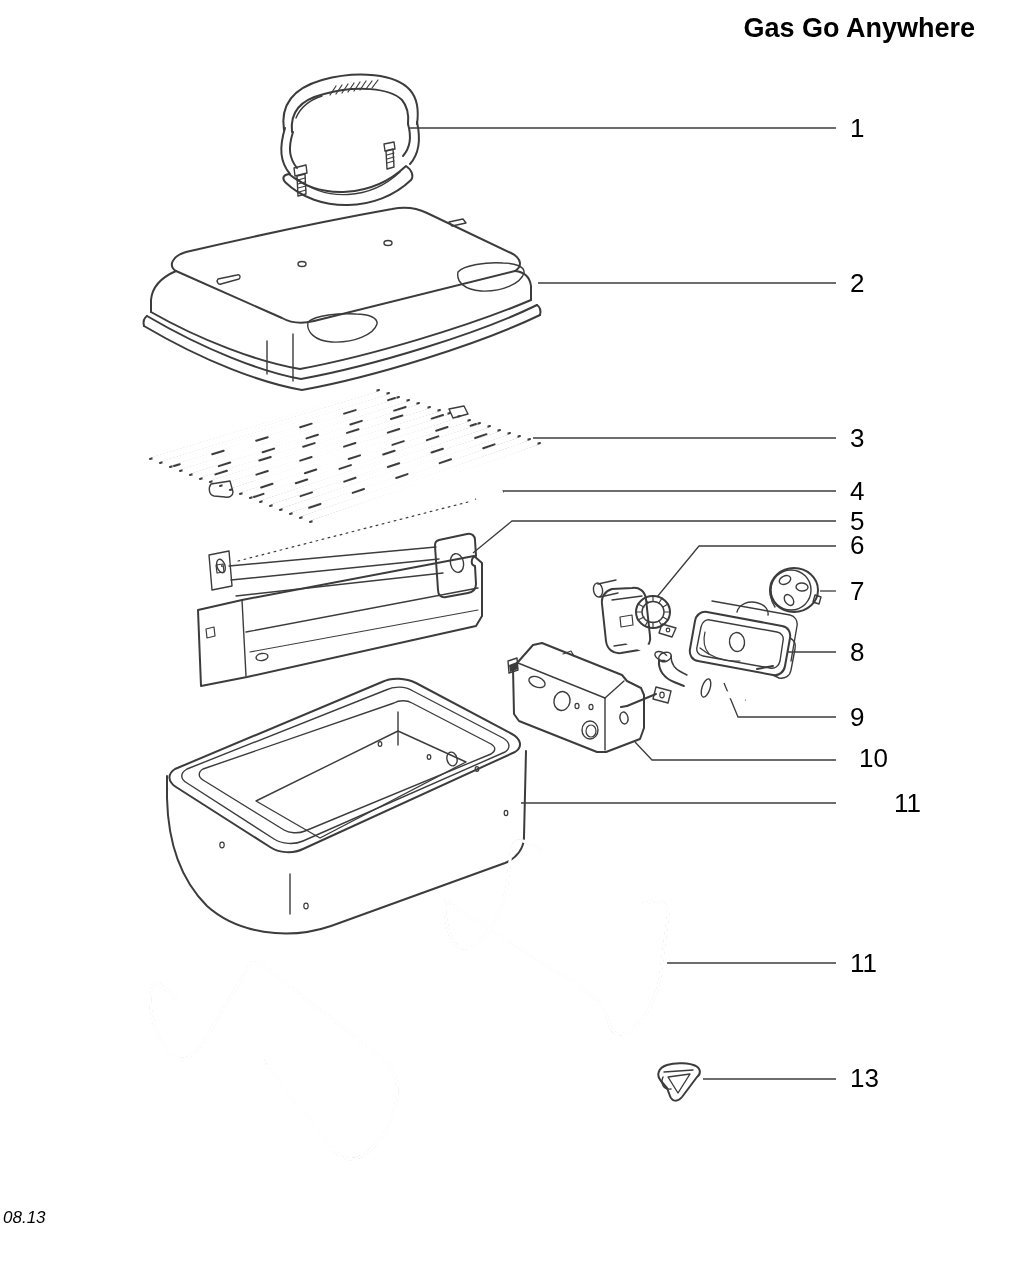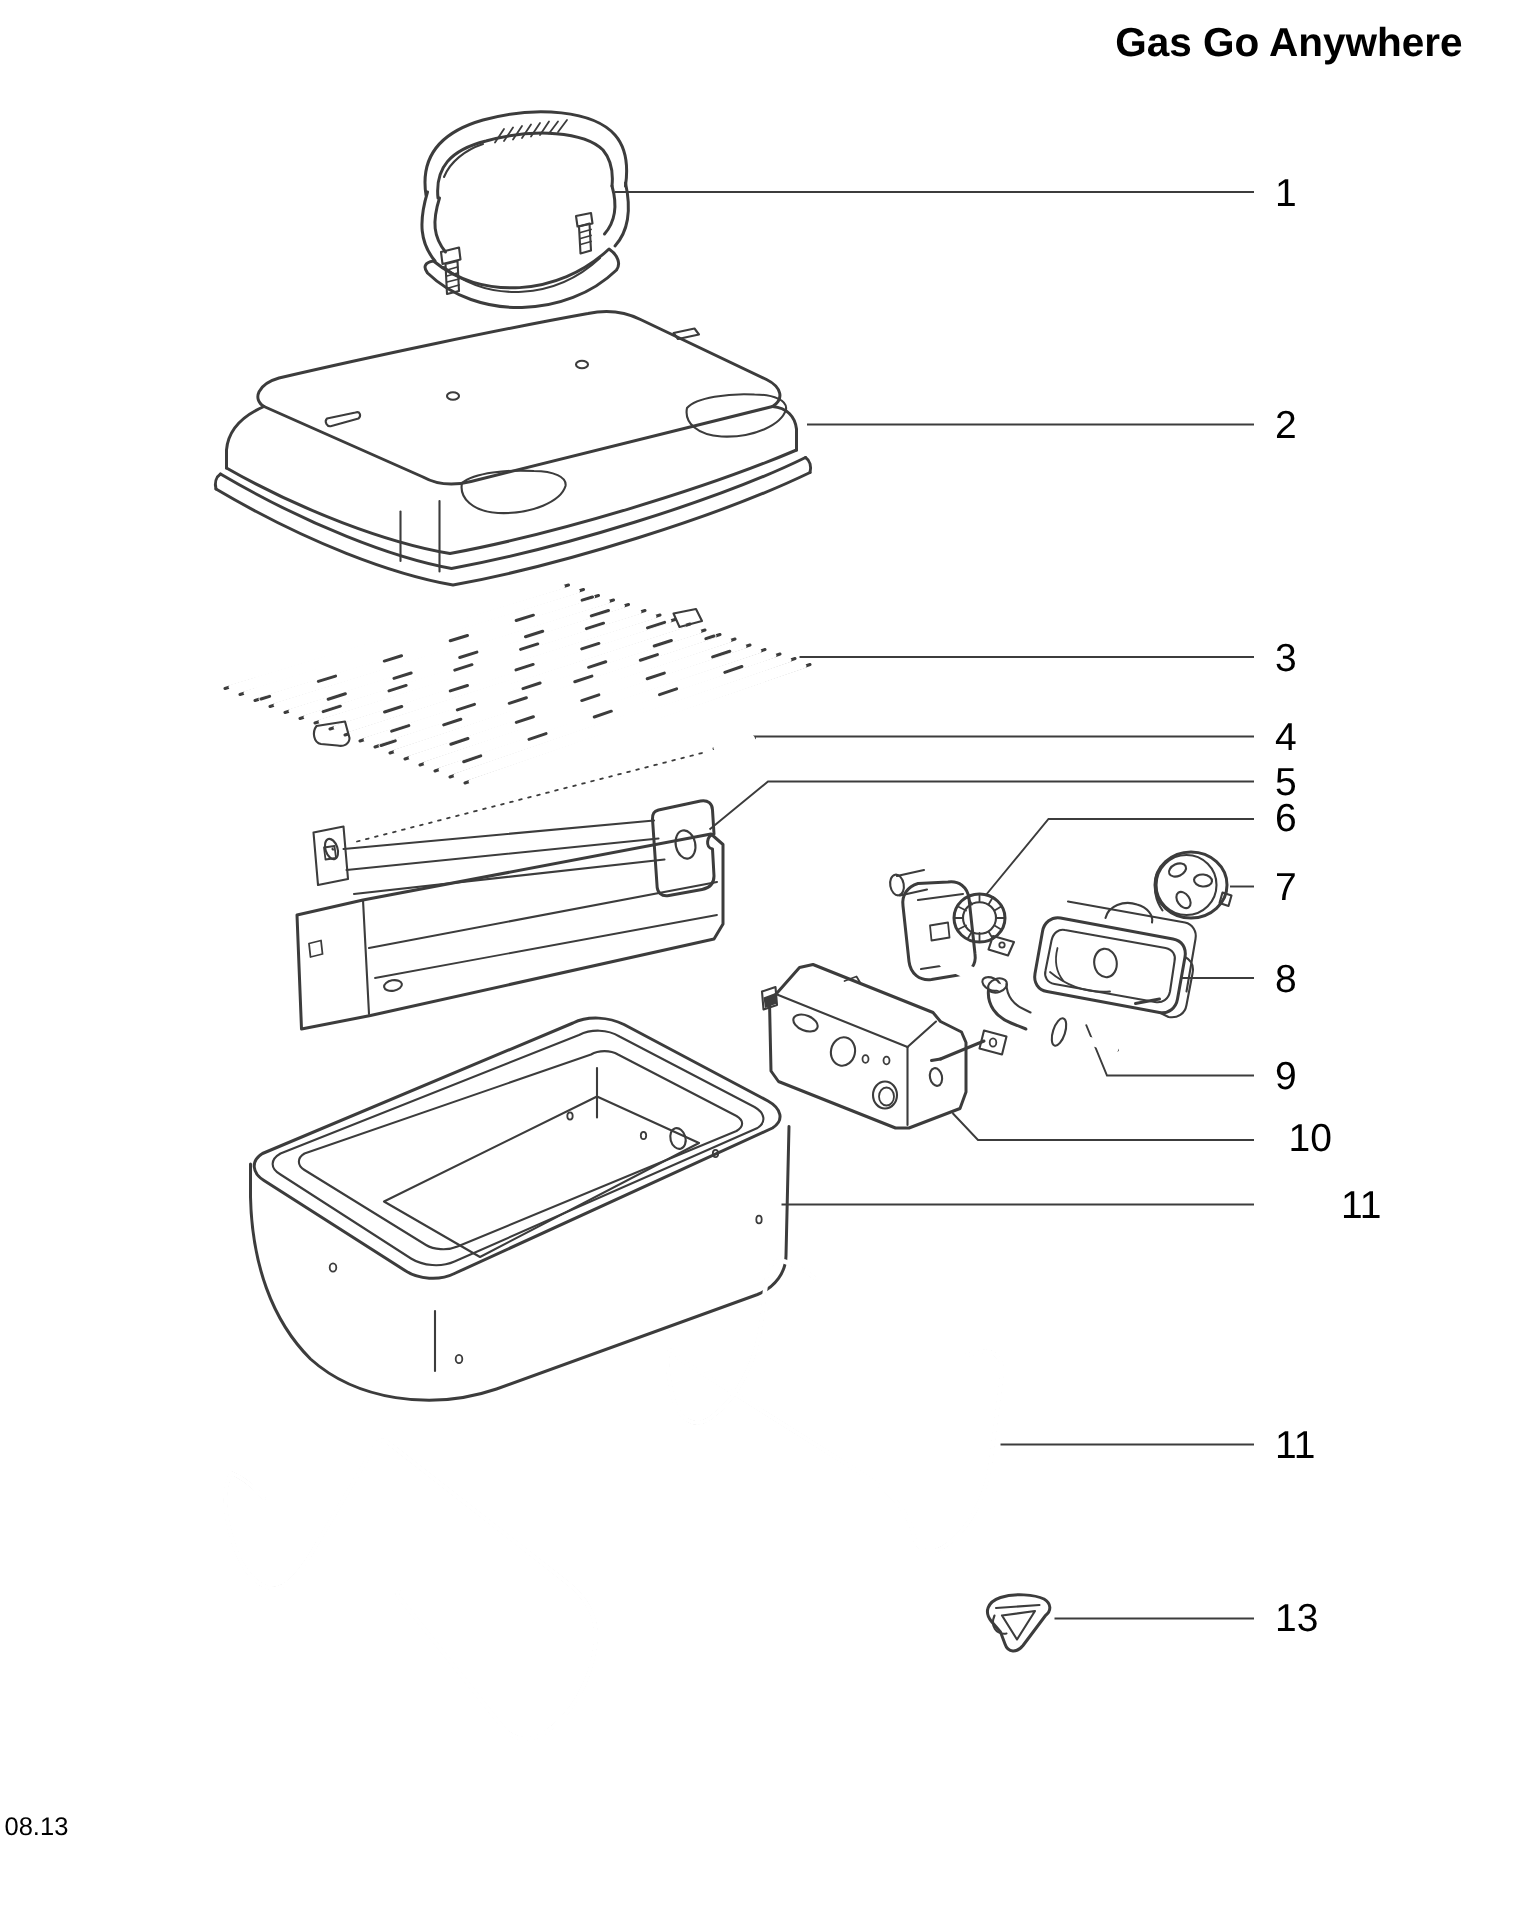--- a/index.html
+++ b/index.html
@@ -9,21 +9,21 @@
     font-family:"Liberation Sans", sans-serif;
     overflow:hidden;
   }
   .title {
     position:absolute; top:13px; right:49px;
     font-size:27px; font-weight:bold; color:var(--text,#000);
     white-space:nowrap;
   }
   .footer {
     position:absolute; left:3px; top:1208px;
-    font-size:17px; color:var(--text,#000);
+    font-size:17px; color:var(--text,#000);font-style:italic;
   }
   .callout {
     position:absolute; transform:translateY(-50%);
     font-size:26px; color:var(--text,#000); line-height:1;
   }
   svg.diagram { position:absolute; left:0; top:0; }
   .ink   { stroke:var(--ink,#3c3c3c); fill:none; stroke-width:2; stroke-linecap:round; stroke-linejoin:round; }
   .thin  { stroke-width:1.4; }
   .hair  { stroke-width:1.2; }
   .wht   { stroke:#fff; fill:none; stroke-linecap:round; stroke-linejoin:round; }

